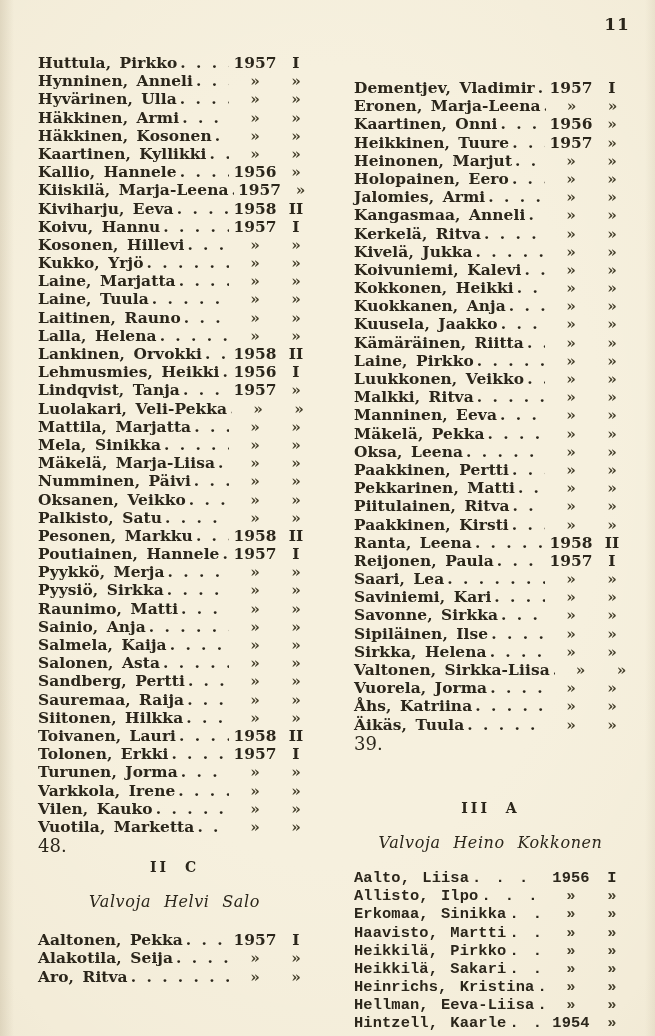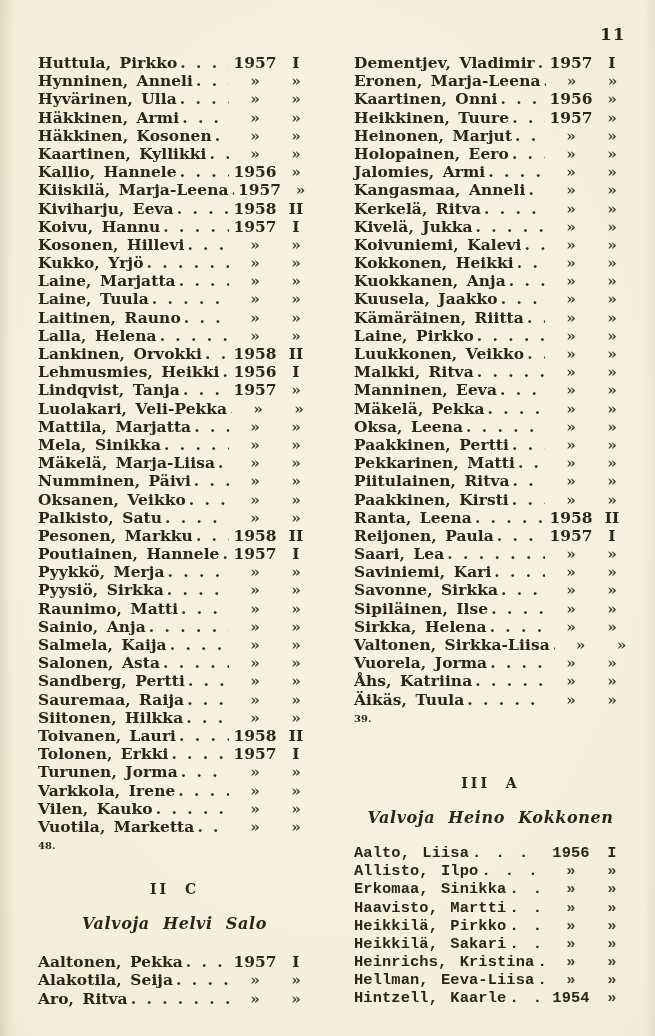--- a/index.html
+++ b/index.html
@@ -15,55 +15,55 @@
   .sheet { position:absolute; inset:0; }
   
   .sheet::before {
     content:""; position:absolute; inset:0; pointer-events:none;
     background:
       linear-gradient(90deg, rgba(146,128,92,0.20), rgba(146,128,92,0.0) 14px),
       linear-gradient(270deg, rgba(146,128,92,0.10), rgba(146,128,92,0.0) 10px),
       radial-gradient(ellipse 120% 110% at 50% 45%, rgba(255,252,240,0.25) 35%, rgba(0,0,0,0) 60%, rgba(160,140,100,0.18) 100%);
   }
   .pageno {
-    position:absolute; left:600px; top:24px; width:34px;
-    font-size:17px; font-weight:700; letter-spacing:1px;
+    position:absolute; left:600px; top:14px; width:34px;
+    font-size:17px; font-weight:700; letter-spacing:1px;text-align:center;
   }
   .col { position:absolute; top:54px; width:273px; }
   .col-left  { left:38px; }
-  .col-right { left:354px; }
+  .col-right { left:354px;margin-top:25px; }
   .row {
     display:flex; align-items:baseline;
     height:18.2px; line-height:18.2px;
     font-size:15.4px; font-weight:700; letter-spacing:0.1px;
     white-space:nowrap;
   }
   .nm { flex:0 0 auto; word-spacing:3px; padding-right:3px; }
   .leader { flex:1 1 0; min-width:0; overflow:hidden; padding-right:2px; }
   .leader::after {
     content:". . . . . . . . . . . . . . . . . . . . .";
     letter-spacing:2.5px; font-weight:700;
   }
   .yr { flex:0 0 52px; text-align:center; }
   .cl { flex:0 0 30px; text-align:center; }
   .yr:empty, .cl:empty { visibility:hidden; }
   .ditto { color:var(--ditto); }
   .count {
     height:18.2px; line-height:18.2px; margin-top:1px;
-    font-size:10px; font-weight:700;
+    font-size:18px; font-weight:400;
   }
   .sec-head {
     text-align:center; font-size:14px; font-weight:700;
     letter-spacing:3px; word-spacing:8px; height:24px; line-height:24px;
   }
-  .col-left  .sec-head { margin-top:22px; }
+  .col-left  .sec-head { }
   .col-right .sec-head { margin-top:43px; }
   .supervisor {
     margin-top:13px; text-align:center;
-    font-style:italic; font-weight:700; font-size:16px;
+    font-style:italic; font-weight:400; font-size:16px;
     letter-spacing:0.6px; word-spacing:7px; height:19px; line-height:19px;
   }
   .col-left  .sub-rows { margin-top:20px; }
   .col-right .sub-rows { margin-top:17px;font-family:Liberation Mono, monospace; }
 </style>
 </head>
 <body>
 
 <div class="sheet">
 

